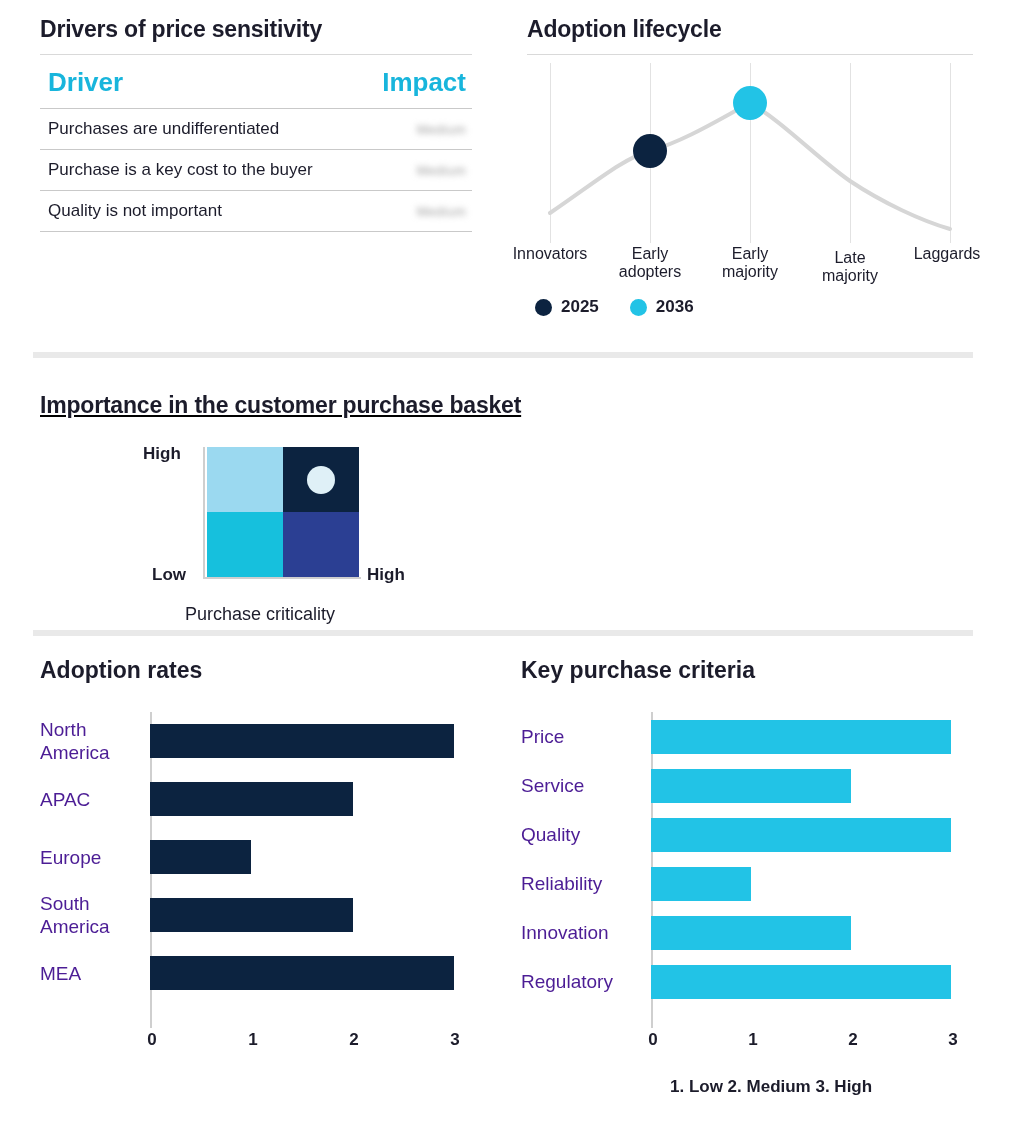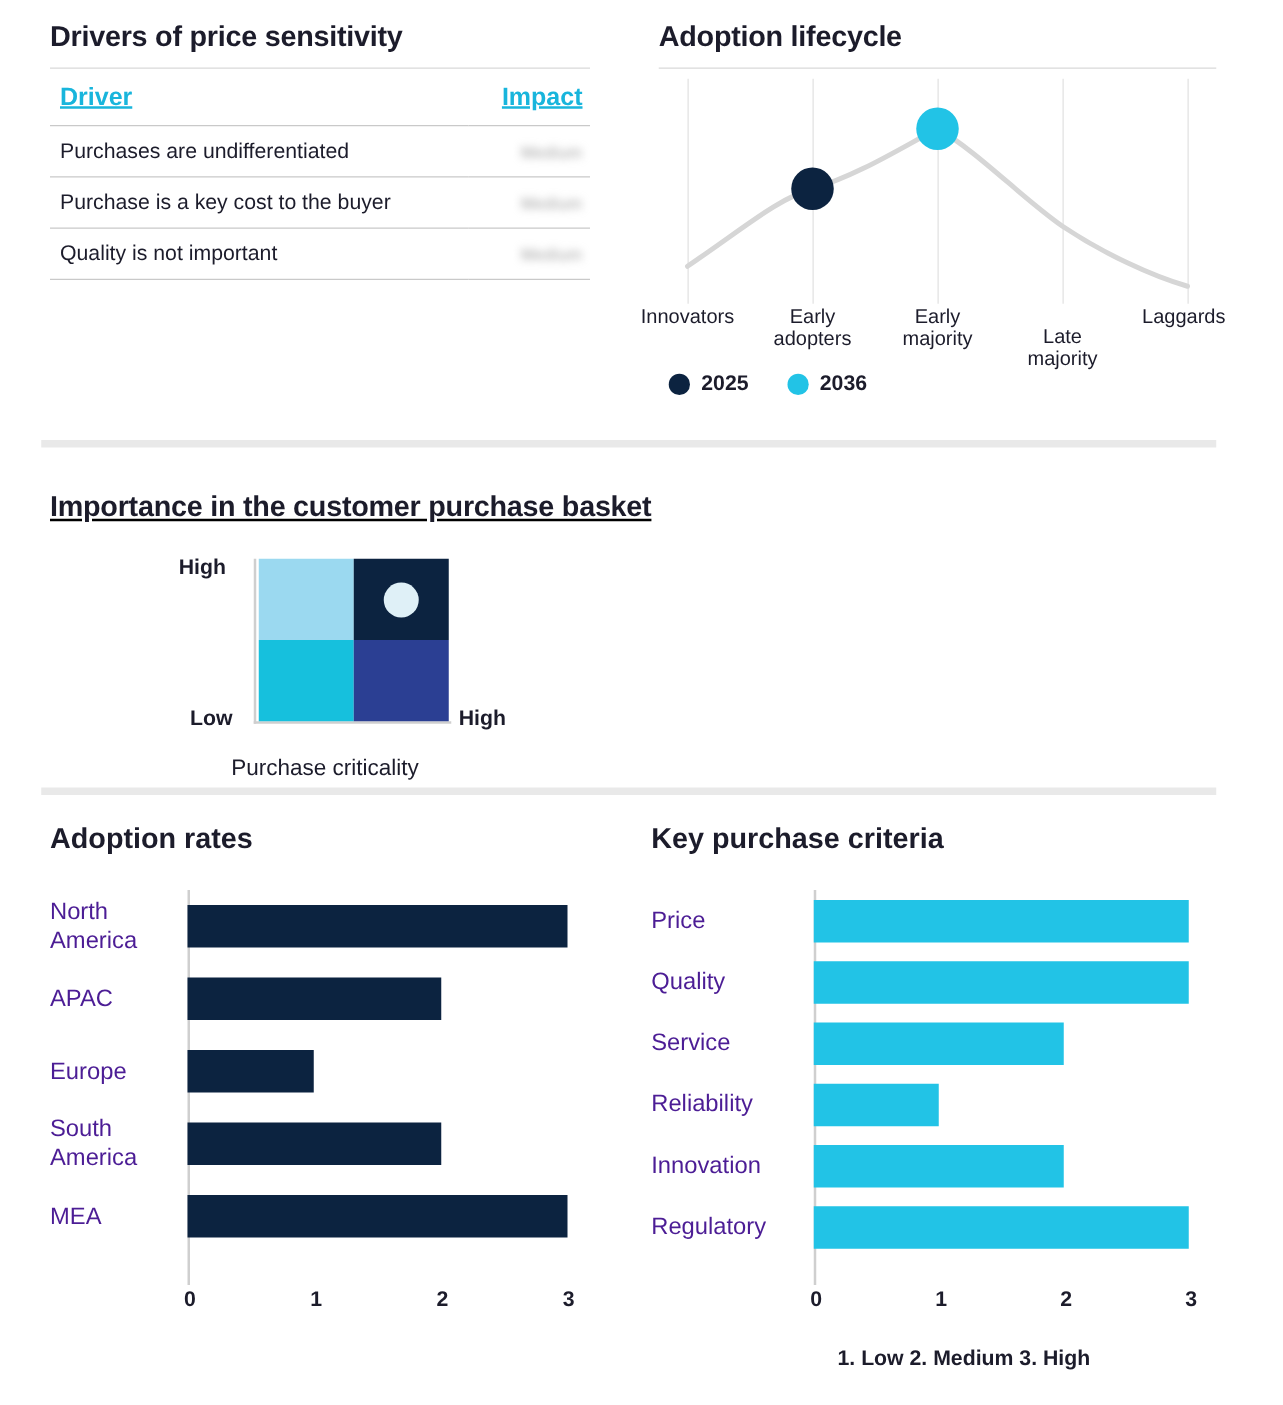--- a/index.html
+++ b/index.html
@@ -35,26 +35,25 @@
     height: 6px;
     background: #e9e9e9;
   }
 
   
   #sec-drivers { position: absolute; left: 40px; top: 16px; width: 432px; }
   #sec-drivers .rule { margin-top: 11px; }
   .tbl { width: 432px; border-collapse: collapse; margin-top: 8px; }
   .tbl th {
     text-align: left;
-    font-size: 20px;
+    font-size: 26px;
     font-weight: bold;
     color: #18b5dc;
     padding: 4px 0 10px 8px;
     border-bottom: 1px solid #c9c9c9;
-    text-decoration: underline;
   }
   .tbl th.impact { text-align: right; padding-right: 6px; }
   .tbl td {
     font-size: 17px;
     color: #1c1c2b;
     padding: 10px 0 10px 8px;
     border-bottom: 1px solid #c9c9c9;
   }
   .tbl td.impact { text-align: right; padding-right: 6px; }
   .blurred {
@@ -193,21 +192,21 @@
         <path d="M 23 150 C 70 118, 95 96, 123 88 C 160 77, 196 54, 223 40 C 255 58, 290 95, 323 118 C 356 140, 395 158, 423 166" fill="none" stroke="#d6d6d6" stroke-width="4" stroke-linecap="round"></path>
         <circle cx="123" cy="88" r="17" fill="#0c2340"></circle>
         <circle cx="223" cy="40" r="17" fill="#22c3e6"></circle>
       </svg>
     </div>
 
     <div class="lc-axis-labels">
       <div class="lc-lbl" style="left:23px;top:0;">Innovators</div>
       <div class="lc-lbl" style="left:123px;top:0;">Early<br>adopters</div>
       <div class="lc-lbl" style="left:223px;top:0;">Early<br>majority</div>
-      <div class="lc-lbl" style="left:323px;top:16px;">Late<br>majority</div>
+      <div class="lc-lbl" style="left:323px;top:4px;">Late<br>majority</div>
       <div class="lc-lbl" style="left:420px;top:0;">Laggards</div>
     </div>
 
     <div class="lc-legend">
       <div class="lg-item">
         <span class="lg-dot" style="background:#0c2340;"></span>
         <span class="lg-txt">2025</span>
       </div>
       <div class="lg-item">
         <span class="lg-dot" style="background:#22c3e6;"></span>
@@ -293,29 +292,29 @@
   <div class="barchart" style="left:521px; top:712px; width:452px; height:325px;">
     <div class="bc-axis-line" style="left:130px; top:0; height:316px;"></div>
 
     <div class="bc-row" style="height:49px;">
       <div class="bc-cat" style="width:130px;">Price</div>
       <div class="bc-track">
         <div class="bc-bar" style="width:300px;background:#22c3e6;"></div>
       </div>
     </div>
     <div class="bc-row" style="height:49px;">
+      <div class="bc-cat" style="width:130px;">Service</div>
+      <div class="bc-track">
+        <div class="bc-bar" style="width:200px;background:#22c3e6;"></div>
+      </div>
+    </div>
+    <div class="bc-row" style="height:49px;">
       <div class="bc-cat" style="width:130px;">Quality</div>
       <div class="bc-track">
         <div class="bc-bar" style="width:300px;background:#22c3e6;"></div>
-      </div>
-    </div>
-    <div class="bc-row" style="height:49px;">
-      <div class="bc-cat" style="width:130px;">Service</div>
-      <div class="bc-track">
-        <div class="bc-bar" style="width:200px;background:#22c3e6;"></div>
       </div>
     </div>
     <div class="bc-row" style="height:49px;">
       <div class="bc-cat" style="width:130px;">Reliability</div>
       <div class="bc-track">
         <div class="bc-bar" style="width:100px;background:#22c3e6;"></div>
       </div>
     </div>
     <div class="bc-row" style="height:49px;">
       <div class="bc-cat" style="width:130px;">Innovation</div>

